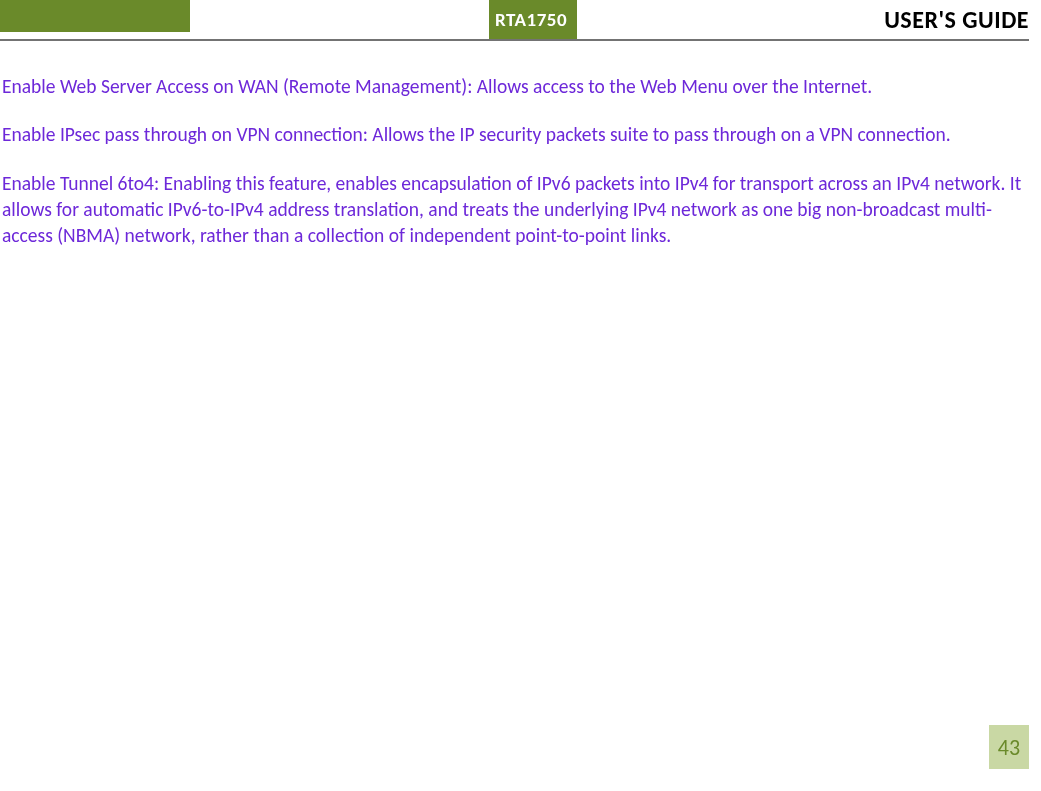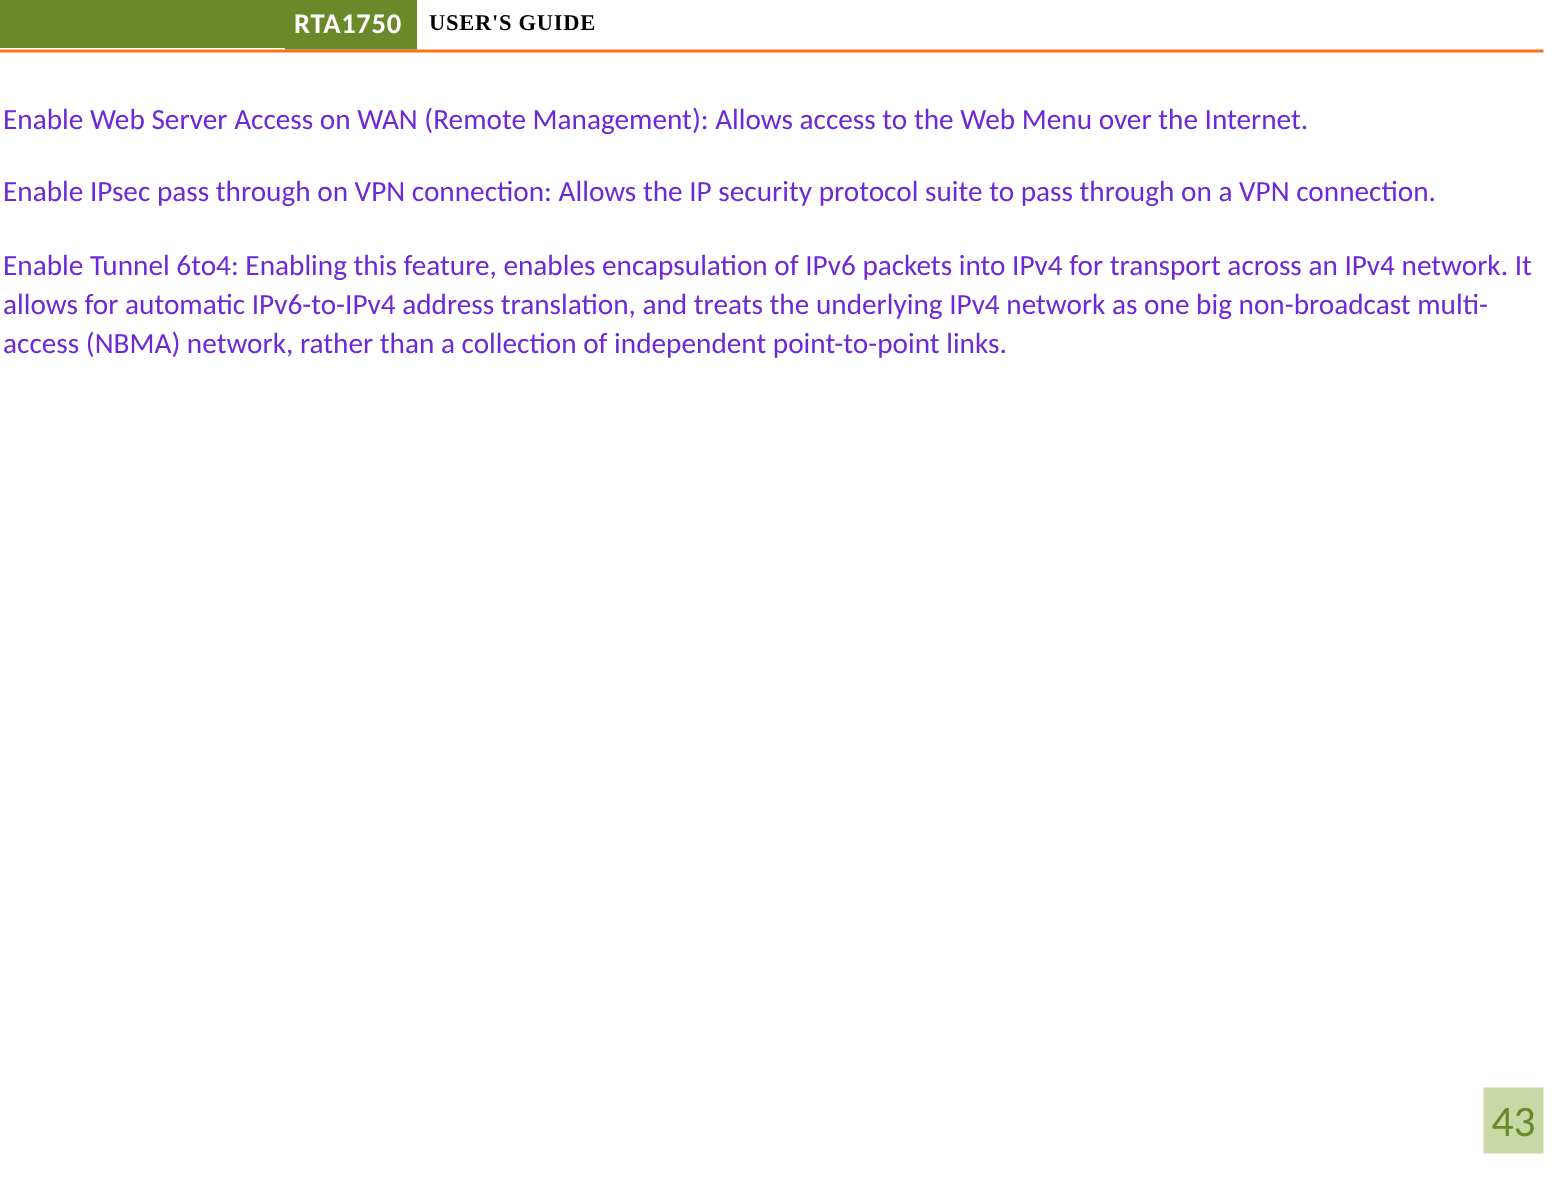--- a/index.html
+++ b/index.html
@@ -11,46 +11,46 @@
       font-family: Calibri, 'Segoe UI', Arial, sans-serif;
       width: 1041px;
       height: 791px;
       background: #ffffff;
       position: relative;
       color: #000;
     }
     .header {
       display: flex;
       align-items: stretch;
-      border-bottom: 2px solid #f97316;
+      border-bottom: 2px solid #737373;
       margin: 0 12px 0 0;
+      justify-content: space-between;
     }
     .header-green-bar {
       background: #6a8a2a;
       width: 190px;
       height: 32px;
     }
     .header-model {
       background: #6a8a2a;
       color: #fff;
       font-weight: bold;
       font-size: 19px;
       padding: 5px 10px 5px 6px;
       display: flex;
       align-items: center;
       letter-spacing: 0.5px;
     }
     .header-title {
       font-weight: bold;
-      font-size: 15px;
+      font-size: 24px;
       padding: 5px 0 5px 8px;
       display: flex;
       align-items: center;
       letter-spacing: 0.5px;
-      font-family: Liberation Serif, serif;
     }
     .content {
       padding: 32px 14px 0 2px;
       font-size: 19.5px;
       line-height: 1.35;
       color: #6d28d9;
     }
     .content p {
       margin-bottom: 22px;
     }
@@ -64,31 +64,31 @@
       position: absolute;
       right: 12px;
       bottom: 22px;
       background: #c9d8a4;
       color: #6a8a2a;
       width: 40px;
       height: 44px;
       display: flex;
       align-items: center;
       justify-content: center;
-      font-size: 29px;
+      font-size: 22px;
     }
   </style>
 </head>
 <body>
 
 <div class="header">
   <div class="header-green-bar"></div>
   <div class="header-model">RTA1750</div>
   <div class="header-title">USER'S GUIDE</div>
 </div>
 
 <div class="content">
   <p>Enable Web Server Access on WAN (Remote Management): Allows access to the Web Menu over the Internet.</p>
-  <p>Enable IPsec pass through on VPN connection: Allows the IP security protocol suite to pass through on a VPN connection.</p>
+  <p>Enable IPsec pass through on VPN connection: Allows the IP security packets suite to pass through on a VPN connection.</p>
   <p>Enable Tunnel 6to4:  Enabling this feature, enables encapsulation of IPv6 packets into IPv4 for transport across an IPv4 network.  It allows for automatic IPv6-to-IPv4 address translation, and treats the underlying IPv4 network as one big non-broadcast multi-access (NBMA) network, rather than a collection of independent point-to-point links.</p>
 </div>
 
 <div class="page-number">43</div>
 
 </body></html>

